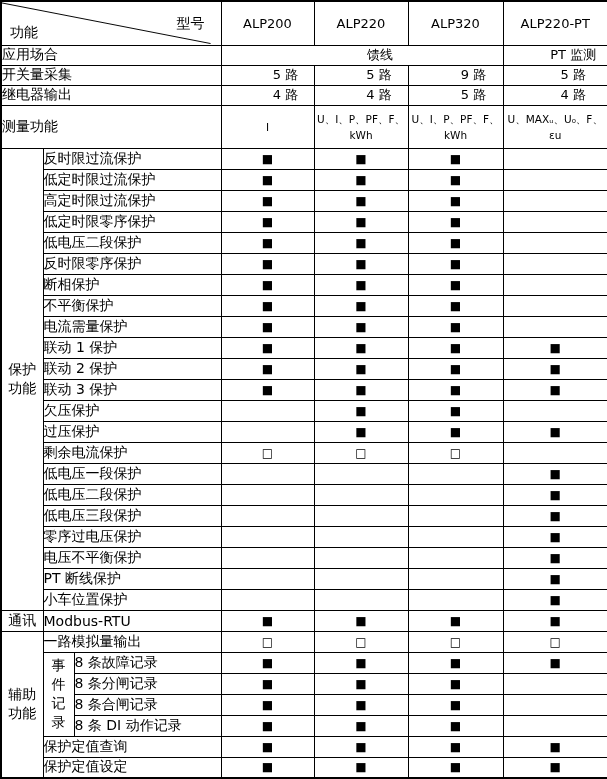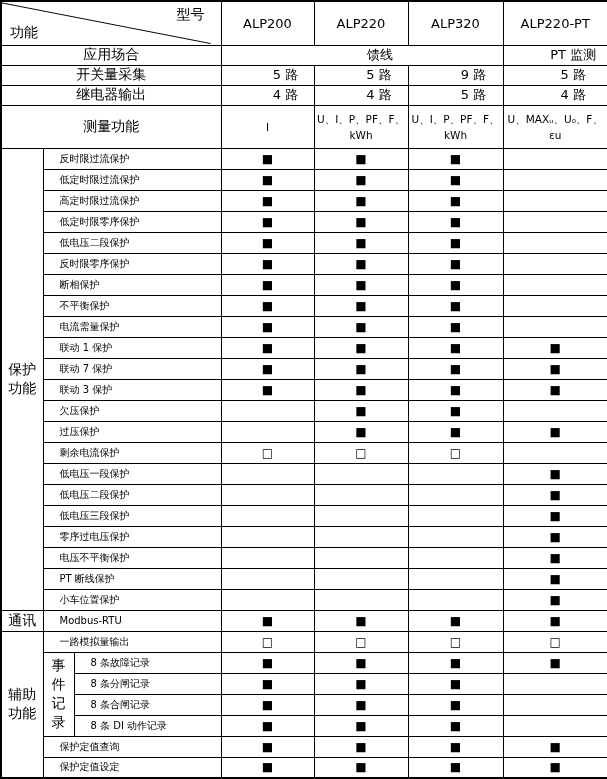--- a/index.html
+++ b/index.html
@@ -7,25 +7,25 @@
   table{border-collapse:collapse;table-layout:fixed;width:607px;}
   td{border:1px solid #000;vertical-align:middle;padding:0;overflow:hidden;
      font-family:"DejaVu Sans",sans-serif;color:#000;}
   table{border:2px solid #000;}
   tr.h44{height:44px;}
   tr.h20{height:20px;}
   tr.h43{height:43px;margin-top:23px;}
   tr.h21{height:21px;}
   td.corner{position:relative;}
   td.corner svg{position:absolute;left:0;top:0;width:100%;height:100%;}
-  .corner-type{position:absolute;top:4px;right:16px;font-size:14px;}
+  .corner-type{position:absolute;top:13px;right:16px;font-size:14px;}
   .corner-func{position:absolute;bottom:3px;left:8px;font-size:14px;}
   td.model{text-align:center;font-size:13px;font-weight:400;}
-  td.rowlabel{text-align:center;font-size:14px;}
-  td.funcname{text-align:left;padding-left:16px;font-size:10px;white-space:nowrap;}
+  td.rowlabel{text-align:left;font-size:14px;}
+  td.funcname{text-align:left;padding-left:0;font-size:14px;white-space:nowrap;}
   td.val{text-align:center;font-size:13px;padding-left:36px;}
   td.meas{text-align:center;font-size:10.5px;line-height:16px;}
   td.mark{text-align:center;font-size:12px;line-height:1;}
   td.seclabel{text-align:center;font-size:14px;line-height:19px;margin-left:43px;}
   td.grouplabel{text-align:center;font-size:14px;line-height:19px;}
 </style>
 </head>
 <body>
 
 <table>
@@ -177,21 +177,21 @@
         <td class="mark"></td>
       </tr>
       <tr class="h21">
         <td class="funcname" colspan="2">联动 1 保护</td>
         <td class="mark">■</td>
         <td class="mark">■</td>
         <td class="mark">■</td>
         <td class="mark">■</td>
       </tr>
       <tr class="h21">
-        <td class="funcname" colspan="2">联动 7 保护</td>
+        <td class="funcname" colspan="2">联动 2 保护</td>
         <td class="mark">■</td>
         <td class="mark">■</td>
         <td class="mark">■</td>
         <td class="mark">■</td>
       </tr>
       <tr class="h21">
         <td class="funcname" colspan="2">联动 3 保护</td>
         <td class="mark">■</td>
         <td class="mark">■</td>
         <td class="mark">■</td>

